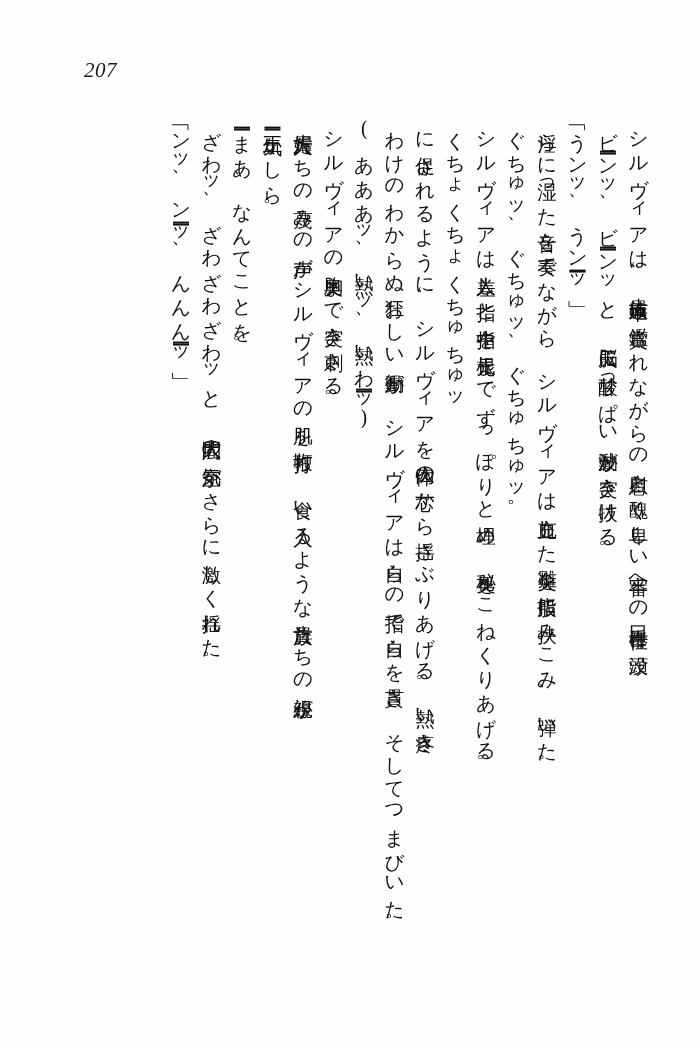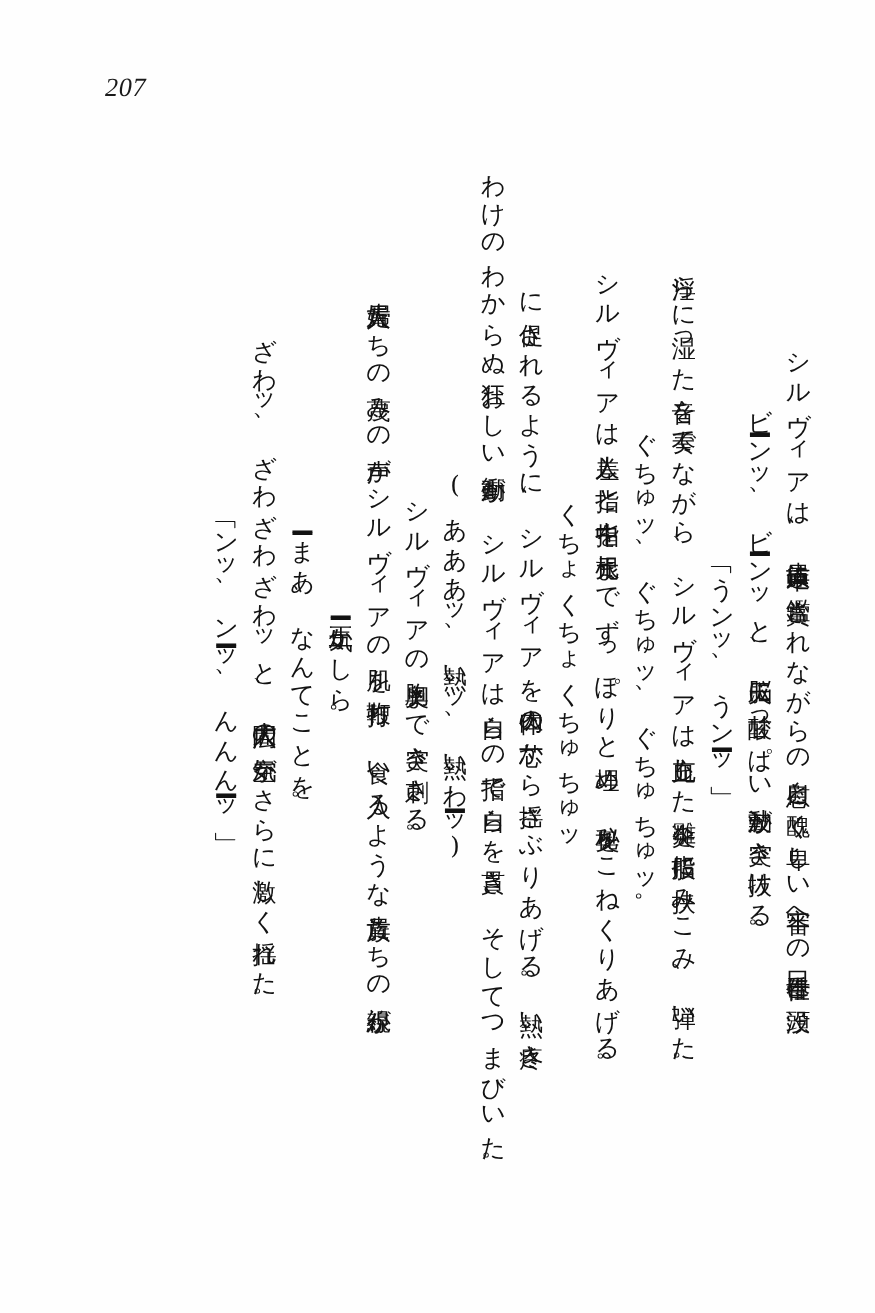--- a/index.html
+++ b/index.html
@@ -16,21 +16,20 @@
     position: relative;
   }
 
   .page {
     position: absolute;
     left: 0;
     top: 0;
     width: 700px;
     height: 1050px;
     background: #fefefe;
-    text-align: center;
   }
 
   
   .page-number {
     position: absolute;
     left: 84px;
     top: 58px;
     font-family: "Liberation Serif", "DejaVu Serif", serif;
     font-style: italic;
     font-size: 21px;

